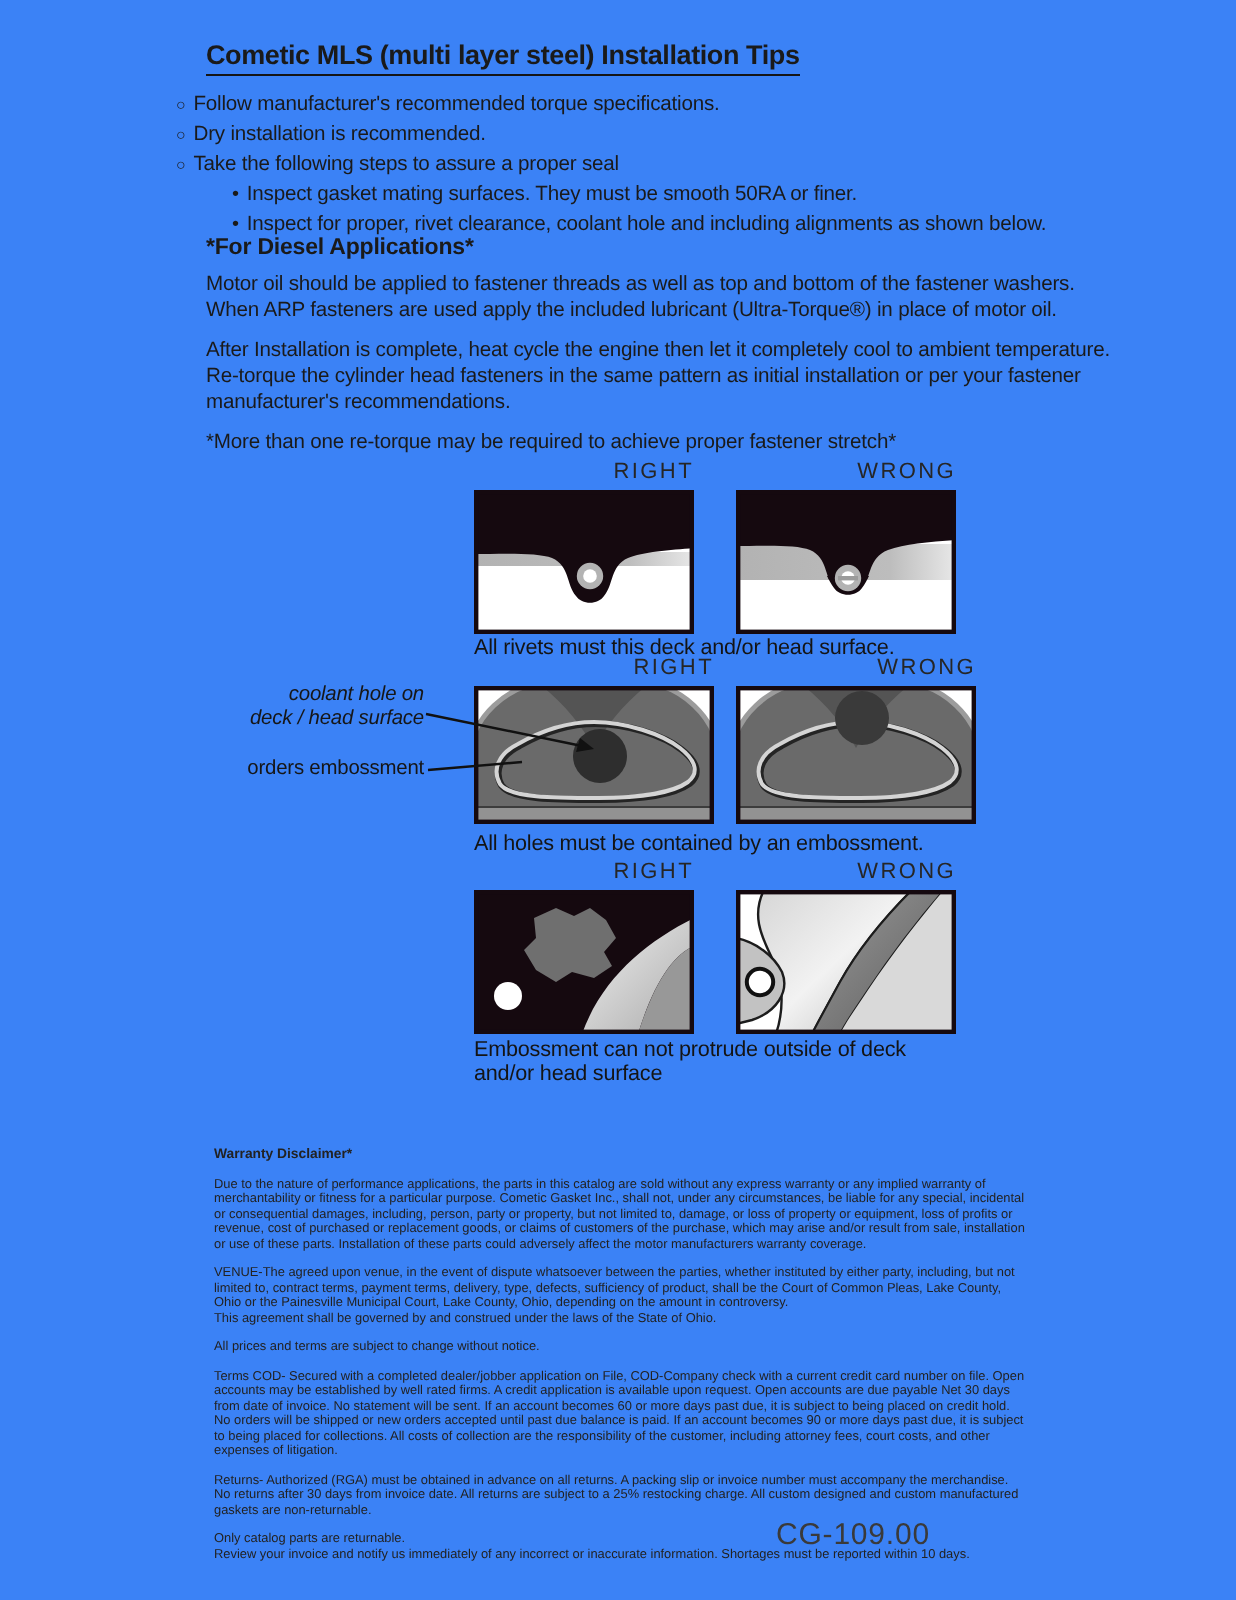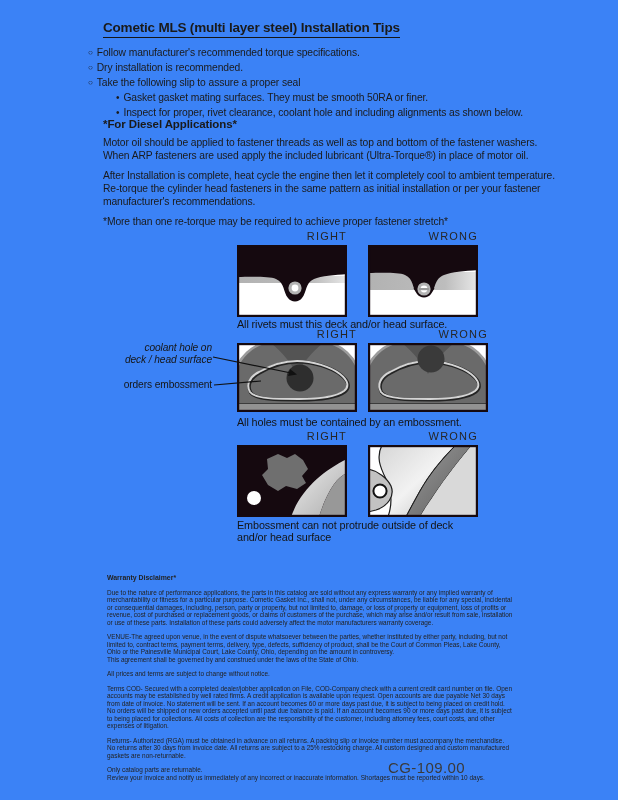--- a/index.html
+++ b/index.html
@@ -44,25 +44,25 @@
     <div class="b1">
       <span class="mk">○</span>
       <span>Follow manufacturer's recommended torque specifications.</span>
     </div>
     <div class="b1">
       <span class="mk">○</span>
       <span>Dry installation is recommended.</span>
     </div>
     <div class="b1">
       <span class="mk">○</span>
-      <span>Take the following slip to assure a proper seal</span>
+      <span>Take the following steps to assure a proper seal</span>
     </div>
     <div class="b2">
       <span class="mk">•</span>
-      <span>Gasket gasket mating surfaces.  They must be smooth 50RA or finer.</span>
+      <span>Inspect gasket mating surfaces.  They must be smooth 50RA or finer.</span>
     </div>
     <div class="b2">
       <span class="mk">•</span>
       <span>Inspect for proper, rivet clearance, coolant hole and including alignments as shown below.</span>
     </div>
   </div>
 
   <div class="abs diesel-h">*For Diesel Applications*</div>
   <div class="abs para p1">Motor oil should be applied to fastener threads as well as top and bottom of the fastener washers. When ARP fasteners are used apply the included lubricant (Ultra-Torque®) in place of motor oil.</div>
   <div class="abs para p2">After Installation is complete, heat cycle the engine then let it completely cool to ambient temperature. Re-torque the cylinder head fasteners in the same pattern as initial installation or per your fastener manufacturer's recommendations.</div>

